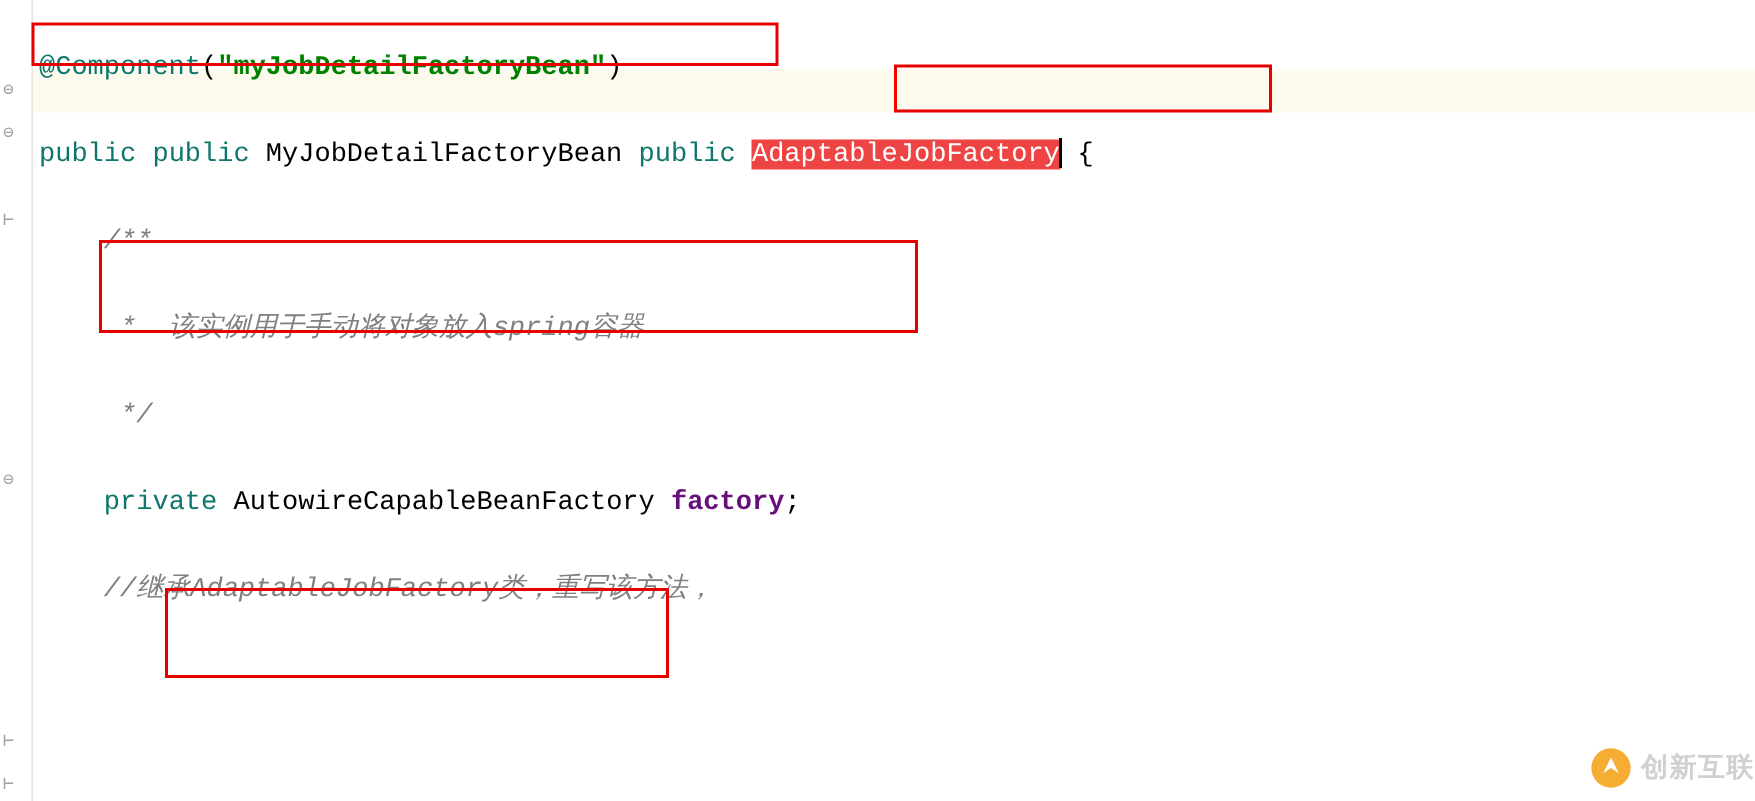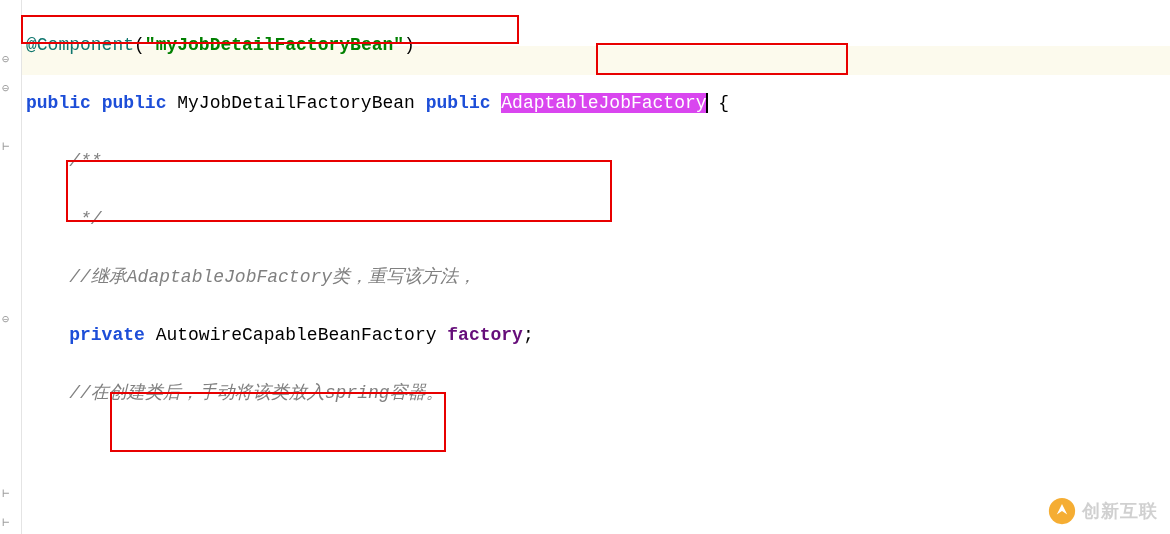--- a/index.html
+++ b/index.html
@@ -28,46 +28,46 @@
     font-size:12px;
     color:#a0a0a0;
     line-height:12px;
   }
   .code {
     position:absolute;
     left:26px;
     top:2px;
     white-space:pre;
   }
-  .kw { color:#1d4ed8; font-weight:bold; }
+  .kw { color:#0f766e; font-weight:normal; }
   .ann { color:#0f766e; }
   .str { color:#008000; font-weight:bold; }
   .cmt { color:#808080; font-style:italic; }
   .field { color:#660e7a; font-weight:bold; }
   .hl-line {
     position:absolute;
     left:22px; right:0;
     height:29px;
     background:#fcfaed;
   }
   .sel {
-    background:#d946ef;
+    background:#ef4444;
     color:#ffffff;
   }
   .redbox {
     position:absolute;
     border:2px solid #e80000;
     pointer-events:none;
   }
   .watermark {
     position:absolute;
-    right:12px;
+    right:0;
     bottom:8px;
     display:flex;
-    align-items:flex-start;
+    align-items:flex-end;
     gap:6px;
     opacity:.9;
   }
   .watermark svg { width:28px; height:28px; }
   .watermark span {
     font-family: sans-serif;
     font-weight:bold;
     color:#cccccc;
     font-size:18px;
     letter-spacing:1px;
@@ -91,24 +91,24 @@
   <div class="icon" style="top:488px">⊢</div>
   <div class="icon" style="top:517px">⊢</div>
 </div>
 
 <div class="hl-line" style="top:46px"></div>
 
 <div class="code">
 <div><span class="ann">@Component</span><span>(</span><span class="str">"myJobDetailFactoryBean"</span><span>)</span></div>
 <div><span class="kw">public</span> <span class="kw">public</span><span> MyJobDetailFactoryBean </span><span class="kw">public</span> <span class="sel">AdaptableJobFactory</span><span class="caret-bar"></span><span> {</span></div>
 <div>    <span class="cmt">/**</span></div>
+<div>    <span class="cmt"> *  该实例用于手动将对象放入spring容器</span></div>
 <div>    <span class="cmt"> */</span></div>
+<div>    <span class="kw">private</span><span> AutowireCapableBeanFactory </span><span class="field">factory</span><span>;</span></div>
 <div>    <span class="cmt">//继承AdaptableJobFactory类，重写该方法，</span></div>
-<div>    <span class="kw">private</span><span> AutowireCapableBeanFactory </span><span class="field">factory</span><span>;</span></div>
-<div>    <span class="cmt">//在创建类后，手动将该类放入spring容器。</span></div>
 
 
 
 
 
 
 
 
 
 </div>

